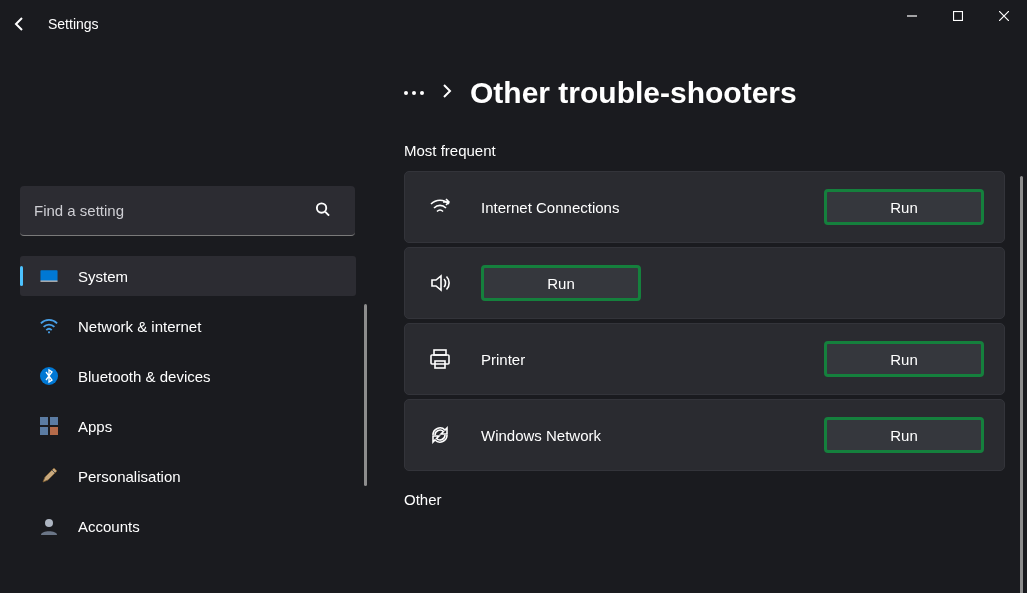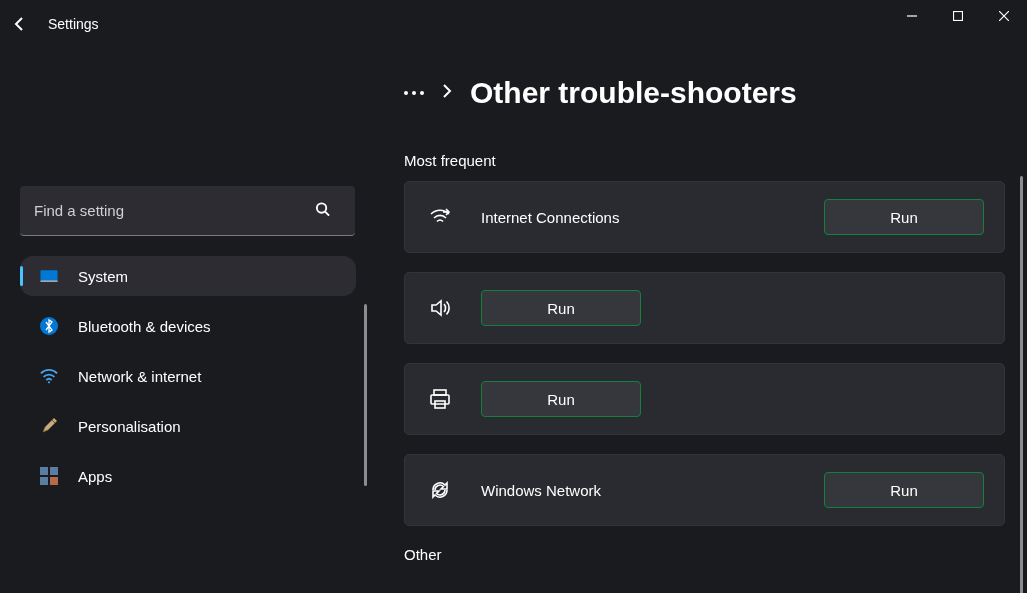--- a/index.html
+++ b/index.html
@@ -58,21 +58,21 @@
     position:absolute; right:32px; top:50%; transform:translateY(-50%);
   }
   .search .icon svg{width:15px;height:15px;fill:none;stroke:#fff;stroke-width:2;}
 
   .nav { list-style:none; width:336px; }
   .nav li {
     height:40px;
     display:flex;
     align-items:center;
     padding-left:18px;
-    border-radius:13px;
+    border-radius:3px;
     margin-bottom:10px;
     font-size:15px;
     position:relative;
   }
   .nav li.active {
     background:#2c2c32;
   }
   .nav li.active::before{
     content:""; position:absolute; left:0; top:10px; bottom:10px;
     width:3px; background:#4cc2ff; border-radius:3px;
@@ -84,47 +84,47 @@
     background:#8d8d8d; border-radius:3px;
   }
 
   .main {
     flex:1;
     padding: 28px 22px 0 34px;
     position:relative;
     overflow:hidden;
   }
   .breadcrumb {
-    display:flex; align-items:center; gap:18px; margin-bottom:42px;
+    display:flex; align-items:center; gap:18px; margin-bottom:32px;
   }
   .crumb-more{display:flex;gap:4px;}
   .crumb-more span{width:4px;height:4px;background:#fff;border-radius:50%;}
   .crumb-sep svg{width:10px;height:14px;fill:none;stroke:#fff;stroke-width:2;}
   .page-title{font-size:30px;font-weight:600;}
 
   .section-label {font-size:15px;font-weight:400;margin-bottom:12px;}
   .section-label.other{margin-top:20px;}
 
   .card {
     background:#2a2b30;
     border:1px solid #33343a;
     border-radius:5px;
     height:72px;
     display:flex;
     align-items:center;
     padding:0 20px 0 22px;
-    margin-bottom:19px;
+    margin-bottom:4px;
   }
   .card .item-icon{width:26px;height:26px;margin-right:28px;display:flex;align-items:center;justify-content:center;}
   .card .item-icon svg{width:22px;height:22px;fill:none;stroke:#fff;stroke-width:1.6;}
   .card .item-label{font-size:15px;flex:1;}
   .run-btn {
     width:160px;height:36px;
     background:#35373d;
-    border:1px solid #15803d;
+    border:3px solid #15803d;
     border-radius:4px;
     color:#fff;
     font-size:15px;
     display:flex;align-items:center;justify-content:center;
   }
 
   .main-scroll{
     position:absolute; right:4px; top:128px; width:3px; height:446px;
     background:#8d8d8d; border-radius:3px;
   }
@@ -174,57 +174,66 @@
         <span class="icon">
           <svg viewBox="0 0 20 14">
               <rect x="0.5" y="0.5" width="19" height="12" rx="1" fill="#0078d4" stroke="none"></rect>
               <rect x="0.5" y="12" width="19" height="1.5" fill="#bdbdbd" stroke="none"></rect>
             </svg>
         </span>
         <span>System</span>
       </li>
       <li>
         <span class="icon">
-          <svg viewBox="0 0 18 18">
-              <circle cx="9" cy="9" r="9" fill="#0078d4" stroke="none"></circle>
-              <path d="M6 5l6 8-3 2V3l3 2-6 8" stroke="#fff" stroke-width="1.3" fill="none"></path>
-            </svg>
-        </span>
-        <span>Bluetooth &amp; devices</span>
-      </li>
-      <li>
-        <span class="icon">
           <svg viewBox="0 0 20 16">
               <path d="M1 5c5-5 13-5 18 0" stroke="#48a0e8" fill="none" stroke-width="2"></path>
               <path d="M4 9c3.5-3.5 8.5-3.5 12 0" stroke="#48a0e8" fill="none" stroke-width="2"></path>
               <path d="M7 12.5c1.8-1.8 4.2-1.8 6 0" stroke="#48a0e8" fill="none" stroke-width="2"></path>
               <circle cx="10" cy="15" r="1.2" fill="#48a0e8"></circle>
             </svg>
         </span>
         <span>Network &amp; internet</span>
       </li>
       <li>
         <span class="icon">
           <svg viewBox="0 0 18 18">
-              <path d="M3 15l2-5 9-9 3 3-9 9-5 2z" fill="#c8a97e" stroke="#7a5a2e" stroke-width="0.8"></path>
-              <path d="M12 3l3 3" stroke="#555" stroke-width="1"></path>
-            </svg>
-        </span>
-        <span>Personalisation</span>
+              <circle cx="9" cy="9" r="9" fill="#0078d4" stroke="none"></circle>
+              <path d="M6 5l6 8-3 2V3l3 2-6 8" stroke="#fff" stroke-width="1.3" fill="none"></path>
+            </svg>
+        </span>
+        <span>Bluetooth &amp; devices</span>
       </li>
       <li>
         <span class="icon">
           <svg viewBox="0 0 18 18">
               <rect x="0" y="0" width="8" height="8" fill="#5b7ca3"></rect>
               <rect x="10" y="0" width="8" height="8" fill="#5b7ca3"></rect>
               <rect x="0" y="10" width="8" height="8" fill="#5b7ca3"></rect>
               <rect x="10" y="10" width="8" height="8" fill="#b56b4a"></rect>
             </svg>
         </span>
         <span>Apps</span>
+      </li>
+      <li>
+        <span class="icon">
+          <svg viewBox="0 0 18 18">
+              <path d="M3 15l2-5 9-9 3 3-9 9-5 2z" fill="#c8a97e" stroke="#7a5a2e" stroke-width="0.8"></path>
+              <path d="M12 3l3 3" stroke="#555" stroke-width="1"></path>
+            </svg>
+        </span>
+        <span>Personalisation</span>
+      </li>
+      <li>
+        <span class="icon">
+          <svg viewBox="0 0 18 18">
+              <circle cx="9" cy="6" r="4" fill="#aeb6c2"></circle>
+              <path d="M1 18c0-5 16-5 16 0" fill="#6b7687"></path>
+            </svg>
+        </span>
+        <span>Accounts</span>
       </li>
     </ul>
     <div class="nav-scroll"></div>
   </div>
 
   <div class="main">
     <div class="breadcrumb">
       <div class="crumb-more">
           <span></span>
           <span></span>
@@ -262,20 +271,21 @@
     </div>
 
     <div class="card">
       <span class="item-icon">
         <svg viewBox="0 0 22 22">
             <rect x="5" y="2" width="12" height="5"></rect>
             <rect x="2" y="7" width="18" height="9" rx="1"></rect>
             <rect x="6" y="13" width="10" height="7"></rect>
           </svg>
       </span>
+      <span class="item-label">Printer</span>
       <div class="run-btn">Run</div>
     </div>
 
     <div class="card">
       <span class="item-icon">
         <svg viewBox="0 0 22 22">
             <path d="M4 11a7 7 0 0 1 12-5l2-2v6h-6l2.5-2.5A5 5 0 0 0 6 11"></path>
             <path d="M18 11a7 7 0 0 1-12 5l-2 2v-6h6l-2.5 2.5A5 5 0 0 0 16 11"></path>
           </svg>
       </span>

